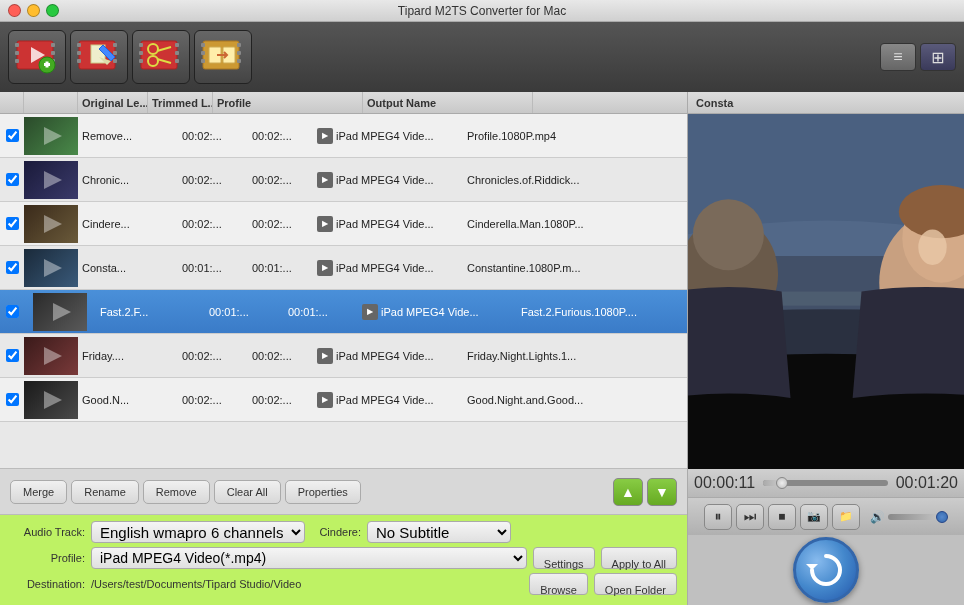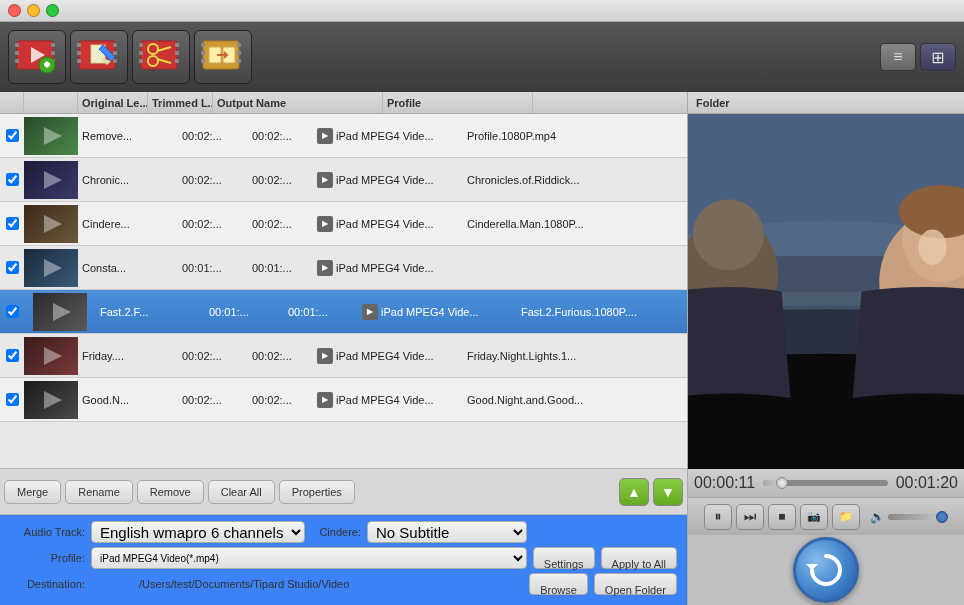--- a/index.html
+++ b/index.html
@@ -193,21 +193,21 @@
       color: white;
     }
 
     
     .buttons-bar {
       height: 46px;
       background: #d8d8d8;
       border-top: 1px solid #bbb;
       display: flex;
       align-items: center;
-      padding: 0 4px;
+      padding: 0 10px;
       gap: 4px;
     }
     .action-btn {
       padding: 5px 12px;
       background: linear-gradient(to bottom, #f0f0f0, #d8d8d8);
       border: 1px solid #aaa;
       border-radius: 5px;
       cursor: pointer;
       font-size: 11px;
       color: #333;
@@ -224,21 +224,21 @@
       align-items: center;
       justify-content: center;
       background: linear-gradient(to bottom, #88cc44, #66aa22);
       color: white;
       font-size: 14px;
       font-weight: bold;
     }
 
     
     .settings-rows {
-      background: #3b82f6;
+      background: #bef264;
       border-top: 1px solid #bbb;
       padding: 6px 10px;
     }
     .settings-row {
       display: flex;
       align-items: center;
       margin-bottom: 4px;
       gap: 6px;
     }
     .settings-label {
@@ -253,21 +253,21 @@
       font-size: 15px;
       background: linear-gradient(to bottom, #f5f5f5, #e0e0e0);
       border: 1px solid #aaa;
       border-radius: 4px;
       padding: 0 4px;
       cursor: pointer;
     }
     .settings-select-wide {
       flex: 1;
       height: 22px;
-      font-size: 10px;
+      font-size: 14px;
       background: linear-gradient(to bottom, #f5f5f5, #e0e0e0);
       border: 1px solid #aaa;
       border-radius: 4px;
       padding: 0 4px;
       cursor: pointer;
     }
     .settings-btn {
       padding: 10px 10px;
       height: 14px;
       background: linear-gradient(to bottom, #f0f0f0, #d8d8d8);
@@ -275,21 +275,20 @@
       border-radius: 4px;
       cursor: pointer;
       font-size: 11px;
       color: #333;
       white-space: nowrap;
     }
     .destination-label {
       font-size: 11px;
       color: #333;
       flex: 1;
-      margin-left: 48px;
     }
 
     
     .right-panel {
       width: 310px;
       display: flex;
       flex-direction: column;
       background: #c0c0c0;
       border-left: 1px solid #aaa;
     }
@@ -430,20 +429,21 @@
   </style>
 </head>
 <body>
 
 <div class="titlebar">
   <div class="window-controls">
     <div class="window-btn btn-close"></div>
     <div class="window-btn btn-minimize"></div>
     <div class="window-btn btn-maximize"></div>
   </div>
+  <span class="titlebar-title">Tipard M2TS Converter for Mac</span>
 </div>
 
 <div class="toolbar">
 
   <div class="toolbar-btn">
     <svg viewBox="0 0 44 44" xmlns="http://www.w3.org/2000/svg">
       <rect x="2" y="6" width="36" height="28" rx="2" fill="#cc3333" stroke="#aa2222" stroke-width="1"></rect>
       <rect x="0" y="8" width="4" height="4" rx="1" fill="#888"></rect>
       <rect x="0" y="16" width="4" height="4" rx="1" fill="#888"></rect>
       <rect x="0" y="24" width="4" height="4" rx="1" fill="#888"></rect>
@@ -515,22 +515,22 @@
 
   <div class="left-panel">
 
     <div class="file-list">
 
       <div class="file-list-header">
         <div style="width:24px; border-right:1px solid #bbb;"></div>
         <div style="width:54px; border-right:1px solid #bbb;"></div>
         <div class="col-header col-original">Original Le...</div>
         <div class="col-header col-trimmed">Trimmed L...</div>
+        <div class="col-header col-profile">Profile</div>
         <div class="col-header col-output">Output Name</div>
-        <div class="col-header col-profile">Profile</div>
       </div>
 
       <div id="file-rows">
           <div class="file-row">
     <div class="row-check">
       <input type="checkbox" checked="" style="">
     </div>
     <div class="row-thumb thumb-accept">
       <svg width="54" height="38" viewBox="0 0 54 38" xmlns="http://www.w3.org/2000/svg">
         <rect width="54" height="38" fill="none"></rect>
@@ -594,20 +594,21 @@
         <polygon points="20,10 20,28 38,19" fill="rgba(255,255,255,0.4)"></polygon>
       </svg>
     </div>
     <div class="cell cell-filename">Consta...</div>
     <div class="cell cell-original">00:01:...</div>
     <div class="cell cell-trimmed">00:01:...</div>
     <div class="cell cell-profile">
       <div class="profile-icon">▶</div>
       <span>iPad MPEG4 Vide...</span>
     </div>
+    <div class="cell cell-output">Constantine.1080P.m...</div>
   </div>
           <div class="file-row selected">
     <div class="row-check">
       <input type="checkbox" checked="" style="">
     </div>
     <div class="row-thumb thumb-fast">
       <svg width="54" height="38" viewBox="0 0 54 38" xmlns="http://www.w3.org/2000/svg">
         <rect width="54" height="38" fill="none"></rect>
         <polygon points="20,10 20,28 38,19" fill="rgba(255,255,255,0.4)"></polygon>
       </svg>
@@ -674,21 +675,21 @@
     </div>
 
     <div class="settings-rows">
 
       <div class="settings-row">
         <span class="settings-label">Audio Track:</span>
         <select class="settings-select">
           <option>English wmapro 6 channels</option>
         </select>
         <span class="settings-label" style="width:50px;">Cindere:</span>
-        <select class="settings-select" style="width:160px;">
+        <select class="settings-select" style="width:144px;">
           <option>No Subtitle</option>
         </select>
       </div>
 
       <div class="settings-row">
         <span class="settings-label">Profile:</span>
         <select class="settings-select-wide">
           <option>iPad MPEG4 Video(*.mp4)</option>
         </select>
         <button class="settings-btn">Settings</button>
@@ -699,21 +700,21 @@
         <span class="settings-label">Destination:</span>
         <span class="destination-label">/Users/test/Documents/Tipard Studio/Video</span>
         <button class="settings-btn">Browse</button>
         <button class="settings-btn">Open Folder</button>
       </div>
     </div>
   </div>
 
   <div class="right-panel">
     <div class="preview-header">
-      <span>Folder</span>
+      <span>Consta</span>
     </div>
 
     <div class="preview-video">
       <svg width="100%" height="100%" viewBox="0 0 310 200" xmlns="http://www.w3.org/2000/svg" preserveAspectRatio="xMidYMid slice">
 
         <rect width="310" height="200" fill="#1a1a1a"></rect>
 
         <rect x="0" y="0" width="310" height="100" fill="#4a6080"></rect>
         <rect x="0" y="80" width="310" height="120" fill="#2a3040"></rect>
 

